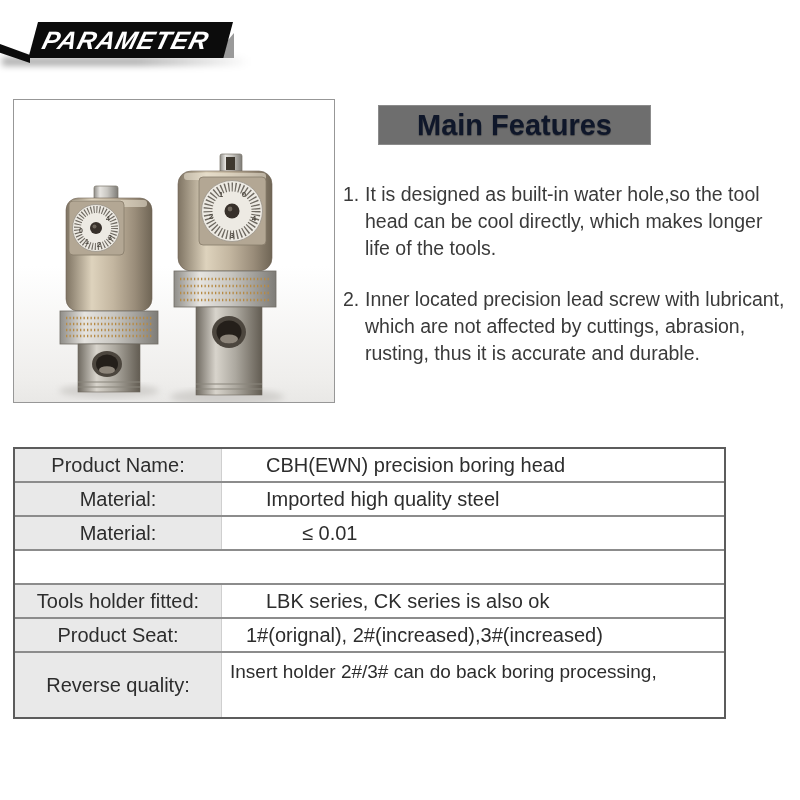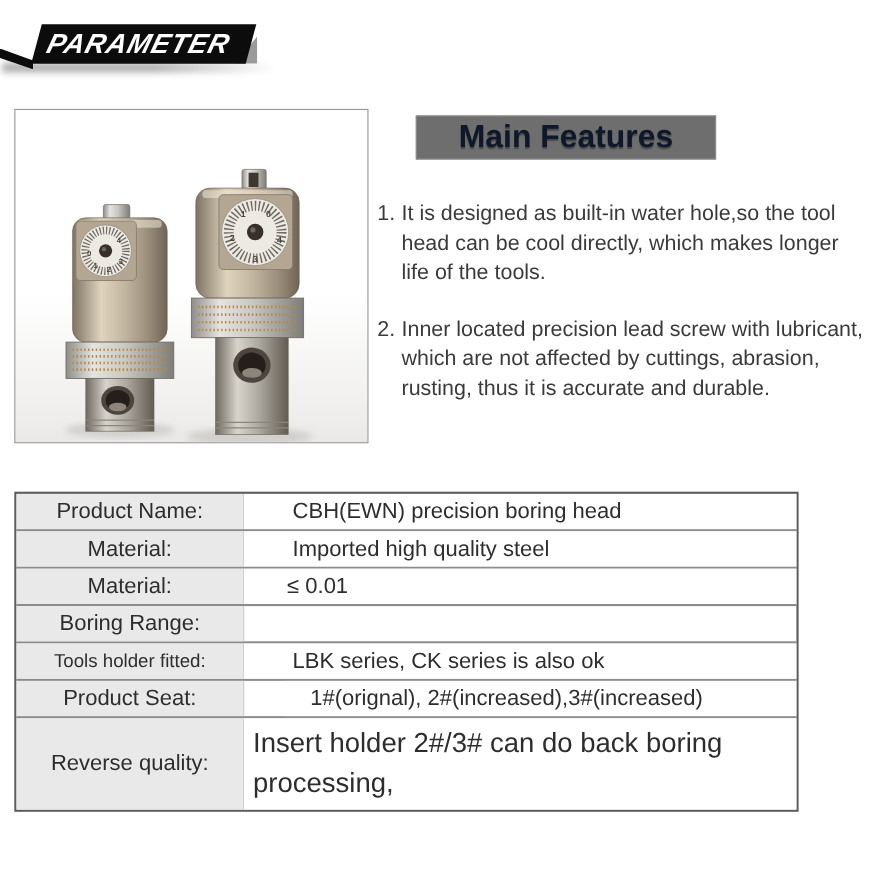--- a/index.html
+++ b/index.html
@@ -93,28 +93,28 @@
     box-sizing: border-box;
     display: flex; align-items: center; justify-content: center;
     font-size: 20px; text-align: center;
   }
   .spec .cell-value {
     flex: 1; background: #ffffff;
     display: flex; align-items: center;
     font-size: 20px;
     padding-left: 44px; box-sizing: border-box;
   }
-  .spec .row.small-label .cell-label { font-size: 17px; }
-  .spec .row.indent-lg .cell-value { padding-left: 39px; }
-  .spec .row.indent-sm .cell-value { padding-left: 24px; margin-left: 36px; }
+  .spec .row.small-label .cell-label { font-size: 20px; }
+  .spec .row.indent-lg .cell-value { padding-left: 80px; }
+  .spec .row.indent-sm .cell-value { padding-left: 24px; }
   .spec .row.tall { min-height: 64px; }
   .spec .row.tall .cell-value {
     display: block;
     padding: 5px 2px 5px 8px;
-    font-size: 25px; line-height: 1.45;
+    font-size: 19px; line-height: 1.45;
   }
 </style>
 </head>
 <body>
 
 <div class="stage">
 
   <div>
     <div class="ribbon-shadow"></div>
     <div class="ribbon-fold-right"></div>
@@ -250,21 +250,20 @@
     </div>
     <div class="row">
       <div class="cell-label">Material:</div>
       <div class="cell-value">Imported high quality steel</div>
     </div>
     <div class="row indent-lg">
       <div class="cell-label">Material:</div>
       <div class="cell-value">≤ 0.01</div>
     </div>
     <div class="row indent-lg">
-      <div class="cell-label">Boring Range:</div>
     </div>
     <div class="row small-label">
       <div class="cell-label">Tools holder fitted:</div>
       <div class="cell-value">LBK series, CK series is also ok</div>
     </div>
     <div class="row indent-sm">
       <div class="cell-label">Product Seat:</div>
       <div class="cell-value">1#(orignal), 2#(increased),3#(increased)</div>
     </div>
     <div class="row tall">

